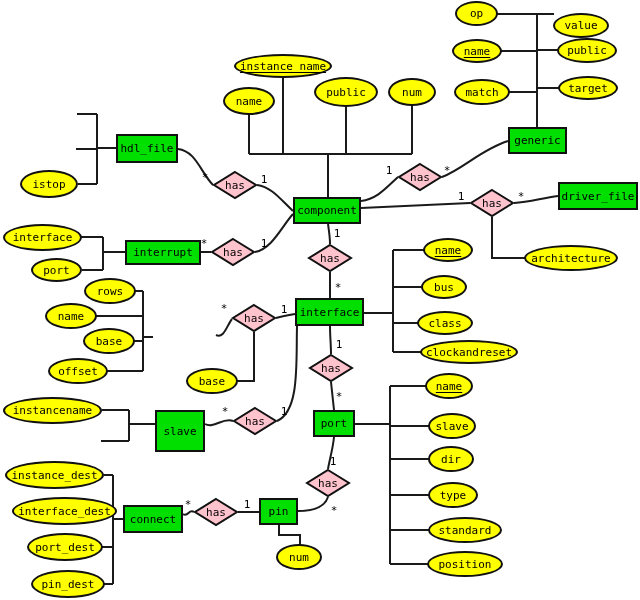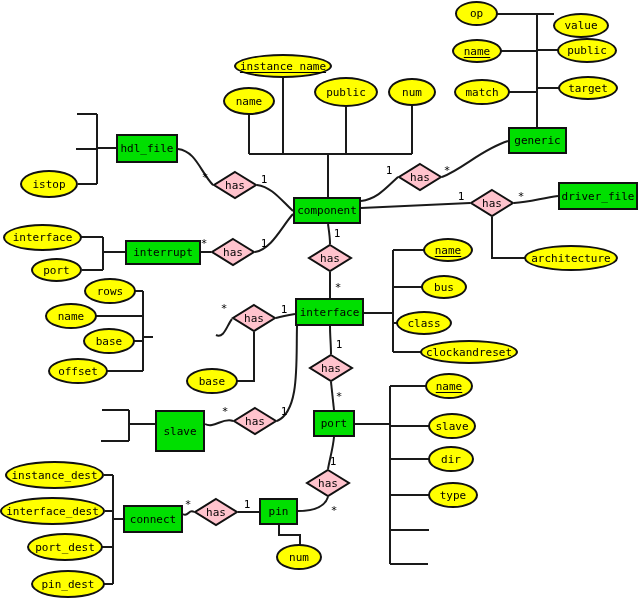--- a/index.html
+++ b/index.html
@@ -99,35 +99,38 @@
 
   <div class="attr" style="left:84px;top:278px;width:52px;height:26px">rows</div>
   <div class="attr" style="left:45px;top:303px;width:52px;height:26px">name</div>
   <div class="attr" style="left:83px;top:328px;width:52px;height:26px">base</div>
   <div class="attr" style="left:48px;top:358px;width:60px;height:26px">offset</div>
 
   <div class="attr" style="left:186px;top:368px;width:52px;height:26px">base</div>
 
   <div class="attr key" style="left:423px;top:238px;width:50px;height:24px">name</div>
   <div class="attr" style="left:421px;top:275px;width:46px;height:24px">bus</div>
-  <div class="attr" style="left:396px;top:311px;width:56px;height:24px">class</div>
+  <div class="attr" style="left:417px;top:311px;width:56px;height:24px">class</div>
   <div class="attr" style="left:420px;top:340px;width:98px;height:24px">clockandreset</div>
 
+  <div class="attr" style="left:3px;top:397px;width:99px;height:27px">instancename</div>
 
   <div class="attr" style="left:5px;top:461px;width:99px;height:28px">instance_dest</div>
-  <div class="attr" style="left:0px;top:497px;width:105px;height:28px">interface_dest</div>
+  <div class="attr" style="left:12px;top:497px;width:105px;height:28px">interface_dest</div>
   <div class="attr" style="left:27px;top:533px;width:76px;height:28px">port_dest</div>
   <div class="attr" style="left:31px;top:570px;width:74px;height:28px">pin_dest</div>
 
   <div class="attr" style="left:276px;top:544px;width:46px;height:26px">num</div>
 
   <div class="attr key" style="left:425px;top:373px;width:48px;height:26px">name</div>
   <div class="attr" style="left:428px;top:413px;width:48px;height:26px">slave</div>
   <div class="attr" style="left:428px;top:446px;width:46px;height:26px">dir</div>
   <div class="attr" style="left:428px;top:482px;width:50px;height:26px">type</div>
+  <div class="attr" style="left:428px;top:517px;width:74px;height:26px">standard</div>
+  <div class="attr" style="left:427px;top:551px;width:76px;height:26px">position</div>
 
   <div class="diamond" style="left:213px;top:171px">
     <svg viewBox="0 0 44 28">
         <polygon points="22,1 43,14 22,27 1,14"></polygon>
       </svg>
     <span class="lbl">has</span>
   </div>
   <div class="diamond" style="left:398px;top:163px">
     <svg viewBox="0 0 44 28">
         <polygon points="22,1 43,14 22,27 1,14"></polygon>

